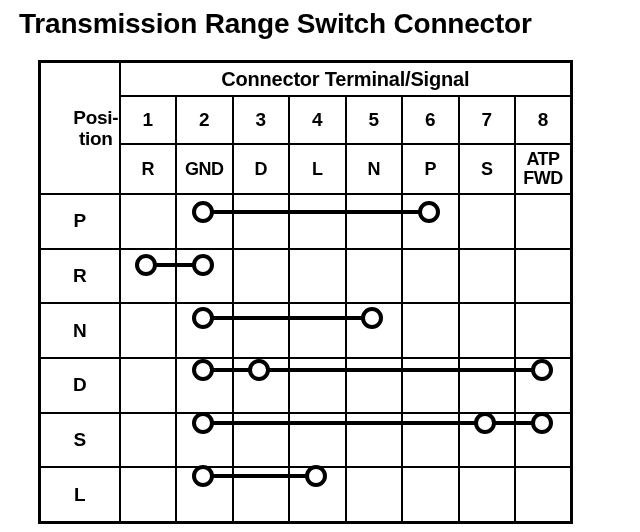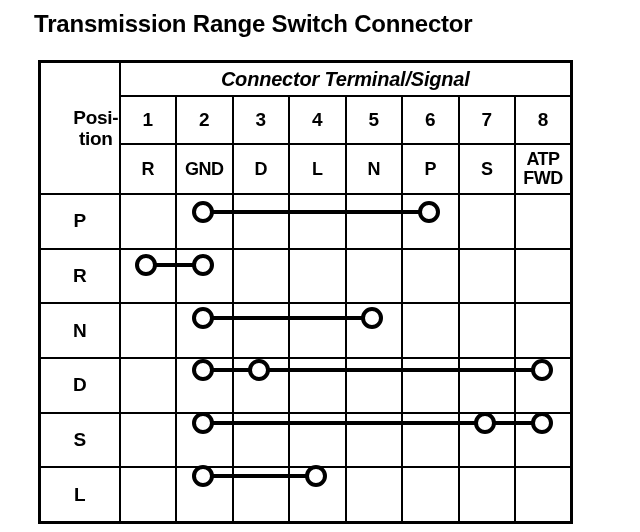--- a/index.html
+++ b/index.html
@@ -14,23 +14,23 @@
     position: relative;
     overflow: hidden;
     font-family: "Liberation Sans", sans-serif;
     color: #000000;
     -webkit-font-smoothing: none;
   }
 
   
   #page-title {
     position: absolute;
-    left: 34px;
+    left: 19px;
     top: 9px;
-    font-size: 24px;
+    font-size: 28px;
     font-weight: bold;
     letter-spacing: -0.2px;
     line-height: 30px;
     white-space: nowrap;
     color: #000;
   }
 
   
   #table-wrap {
     position: absolute;
@@ -75,21 +75,20 @@
     line-height: 21px;
     letter-spacing: -0.3px;
   }
   .hdr-position .pos-l1,
   .hdr-position .pos-l2 { display: block; padding-left: 32px; }
 
   .hdr-span {
     font-size: 20px;
     letter-spacing: -0.2px;
     height: 32px;
-    font-style: italic;
   }
 
   .hdr-num {
     font-size: 19px;
     height: 46px;
   }
 
   .hdr-sig {
     font-size: 18px;
     height: 48px;

